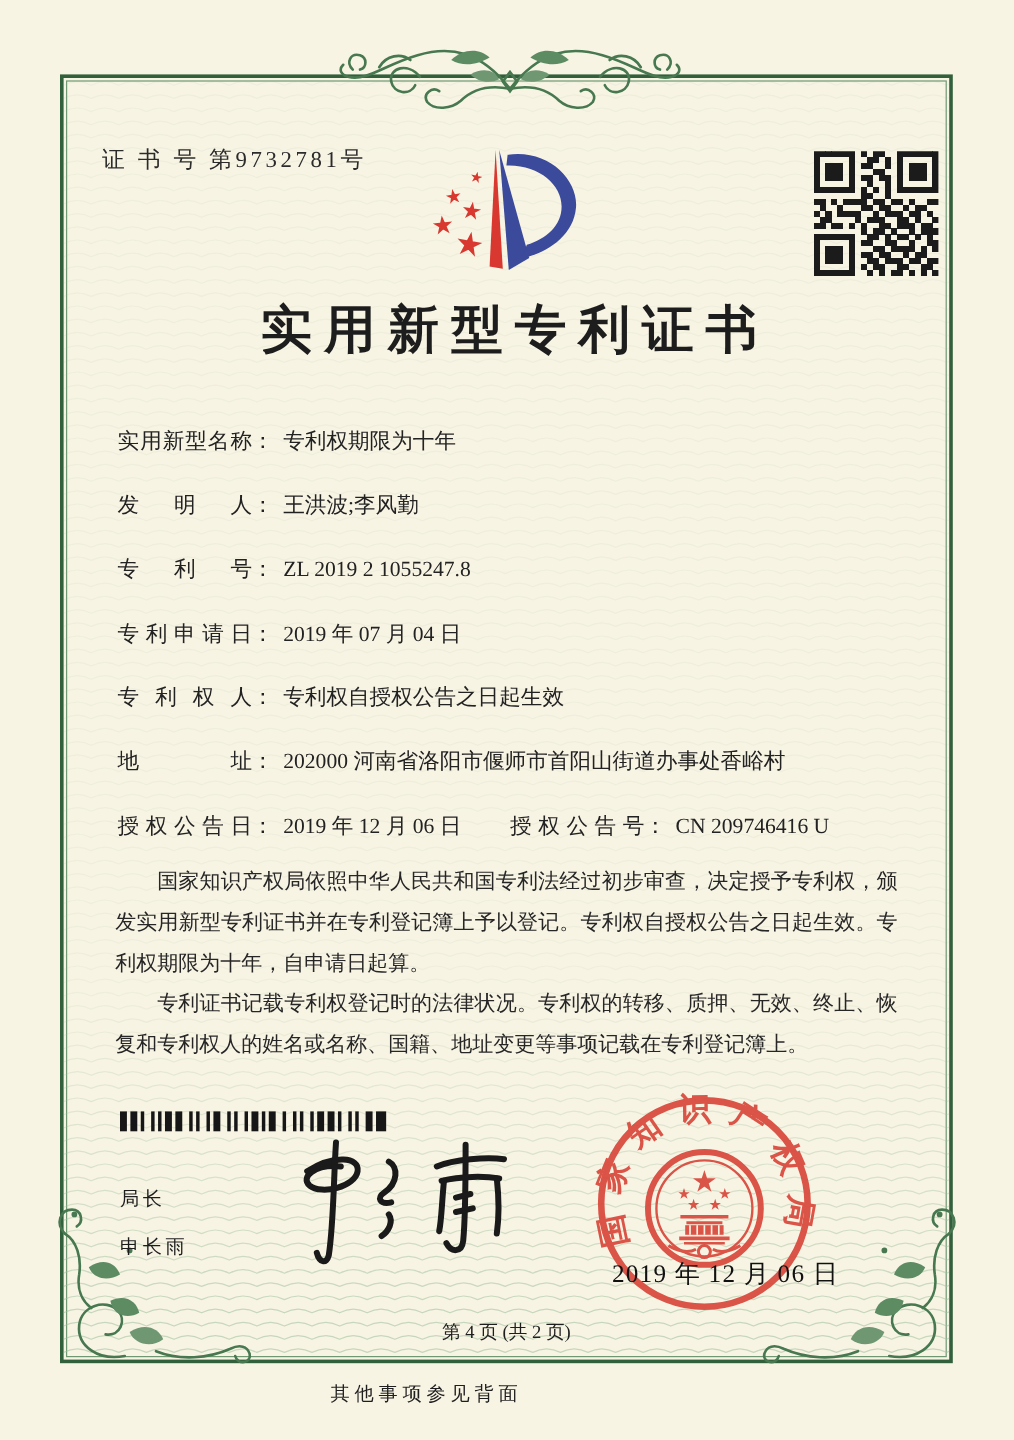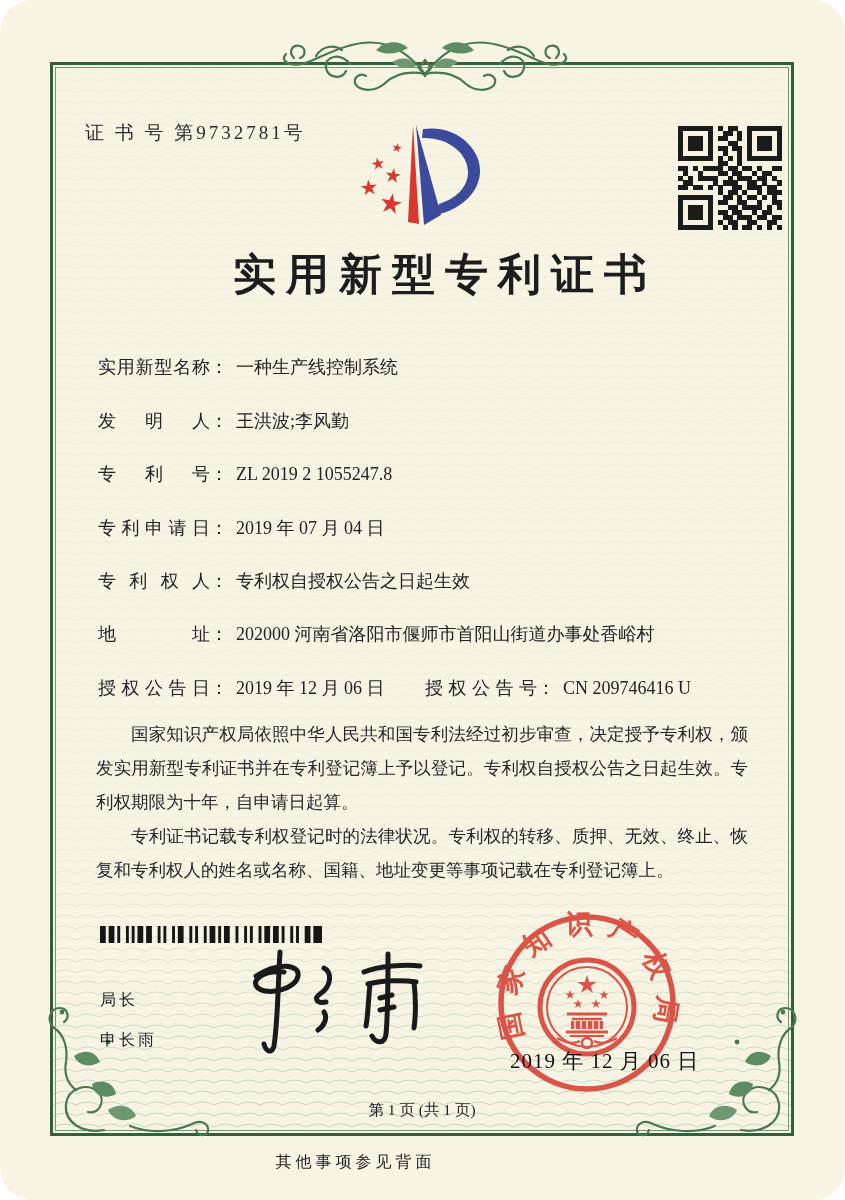--- a/index.html
+++ b/index.html
@@ -1,26 +1,26 @@
 <!DOCTYPE html>
 <html><head>
 <meta charset="utf-8">
 <style>
   html,body{margin:0;padding:0;}
   .page{position:relative;width:845px;height:1200px;background:#f8f4e4;overflow:hidden;
-        font-family:"Liberation Serif",serif;color:#222;border-radius:32px;}
+        font-family:"Liberation Serif",serif;color:#222;}
   .frame{position:absolute;left:50px;top:62px;width:744px;height:1074px;
          border:3px solid #33603c;box-sizing:border-box;}
   .frame-inner{position:absolute;left:2px;top:2px;right:2px;bottom:2px;
          border:1px solid #6f9872;}
   .guilloche{position:absolute;left:53px;top:65px;z-index:1;}
   .layer{position:absolute;z-index:3;}
   .cert-no{left:85px;top:120px;font-size:19px;letter-spacing:3px;color:#2b2b2b;}
   .title{left:50px;top:246px;width:758px;text-align:center;font-size:43px;font-weight:bold;
-         letter-spacing:10px;color:#1d1d1d;padding-left:16px;}
+         letter-spacing:10px;color:#1d1d1d;}
   .row{position:absolute;left:98px;height:26px;font-size:18px;white-space:nowrap;z-index:3;}
   .lbl{display:inline-flex;justify-content:space-between;width:112px;vertical-align:top;}
   .colon{margin-right:8px;}
   .grant2{position:absolute;left:327px;top:0;}
   .paras{left:96px;top:717px;width:652px;font-size:17.5px;line-height:34px;
          text-align:justify;color:#262626;}
   .paras p{margin:0;text-indent:2em;}
   .officer{left:100px;top:980px;font-family:"Liberation Sans",sans-serif;font-size:16px;
            letter-spacing:3px;color:#1c1c1c;line-height:40px;z-index:4;}
   .seal-svg{position:absolute;left:492px;top:908px;z-index:3;opacity:.92;}
@@ -461,21 +461,21 @@
   <div class="layer title">实用新型专利证书</div>
 
   <div class="row" style="top:355px">
     <span class="lbl">
         <span>实</span>
         <span>用</span>
         <span>新</span>
         <span>型</span>
         <span>名</span>
         <span>称</span>
-      </span><span class="colon">：</span><span class="val">一种生产线控制系统</span>
+      </span><span class="colon">：</span><span class="val">专利权期限为十年</span>
   </div>
   <div class="row" style="top:409px">
     <span class="lbl">
         <span>发</span>
         <span>明</span>
         <span>人</span>
       </span><span class="colon">：</span><span class="val">王洪波;李风勤</span>
   </div>
   <div class="row" style="top:462px">
     <span class="lbl">
@@ -604,16 +604,16 @@
       <rect x="-16" y="14" width="32" height="8" stroke="none"></rect>
       <path d="M-12,14 v8 M-6,14 v8 M0,14 v8 M6,14 v8 M12,14 v8" stroke="#f8f4e4" stroke-width="1.4" fill="none"></path>
       <path d="M-21,25 L21,25" fill="none" stroke-width="3"></path>
       <path d="M-17,29 L17,29" fill="none" stroke-width="2"></path>
       <circle cy="36" r="5" fill="none" stroke-width="2.5"></circle>
       <path d="M-30,31 Q-16,39 -7,34 M30,31 Q16,39 7,34" fill="none" stroke-width="2.5"></path>
     </g>
   </svg>
   <div class="layer seal-date">2019 年 12 月 06 日</div>
 
-  <div class="layer page-info">第 1 页 (共 1 页)</div>
+  <div class="layer page-info">第 4 页 (共 2 页)</div>
   <div class="layer back-note">其他事项参见背面</div>
 
 </div>
 
 </body></html>

